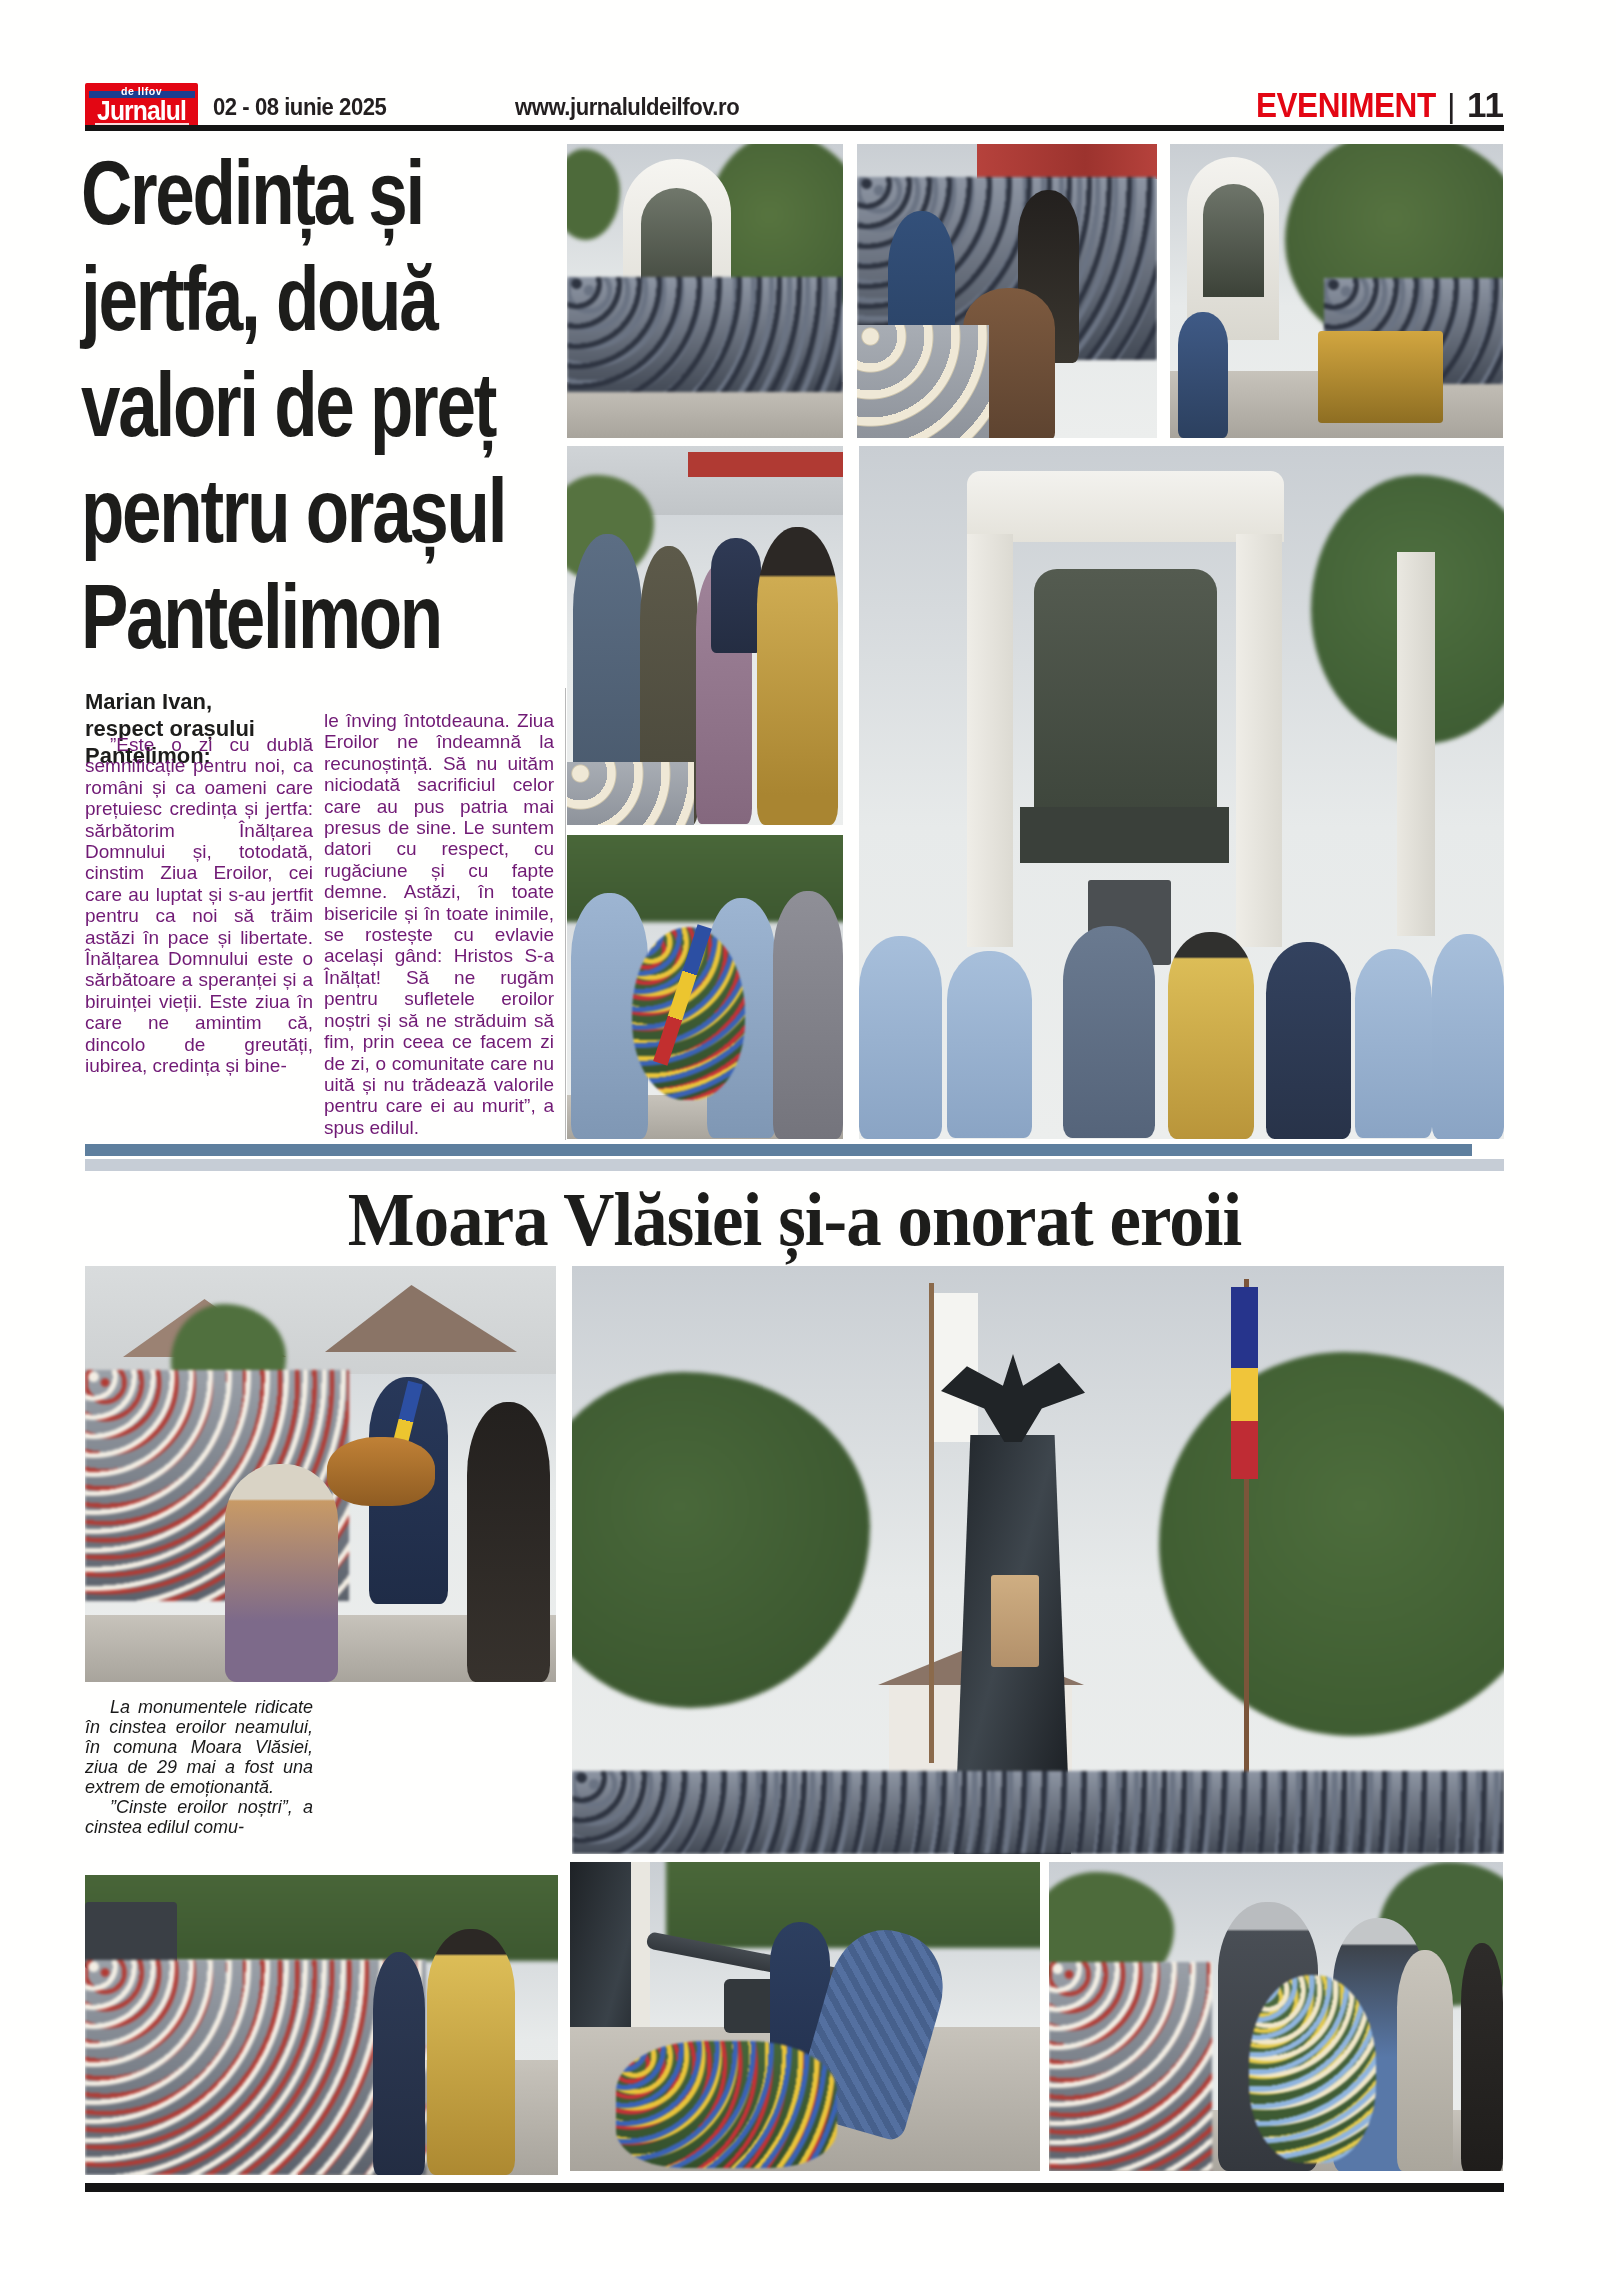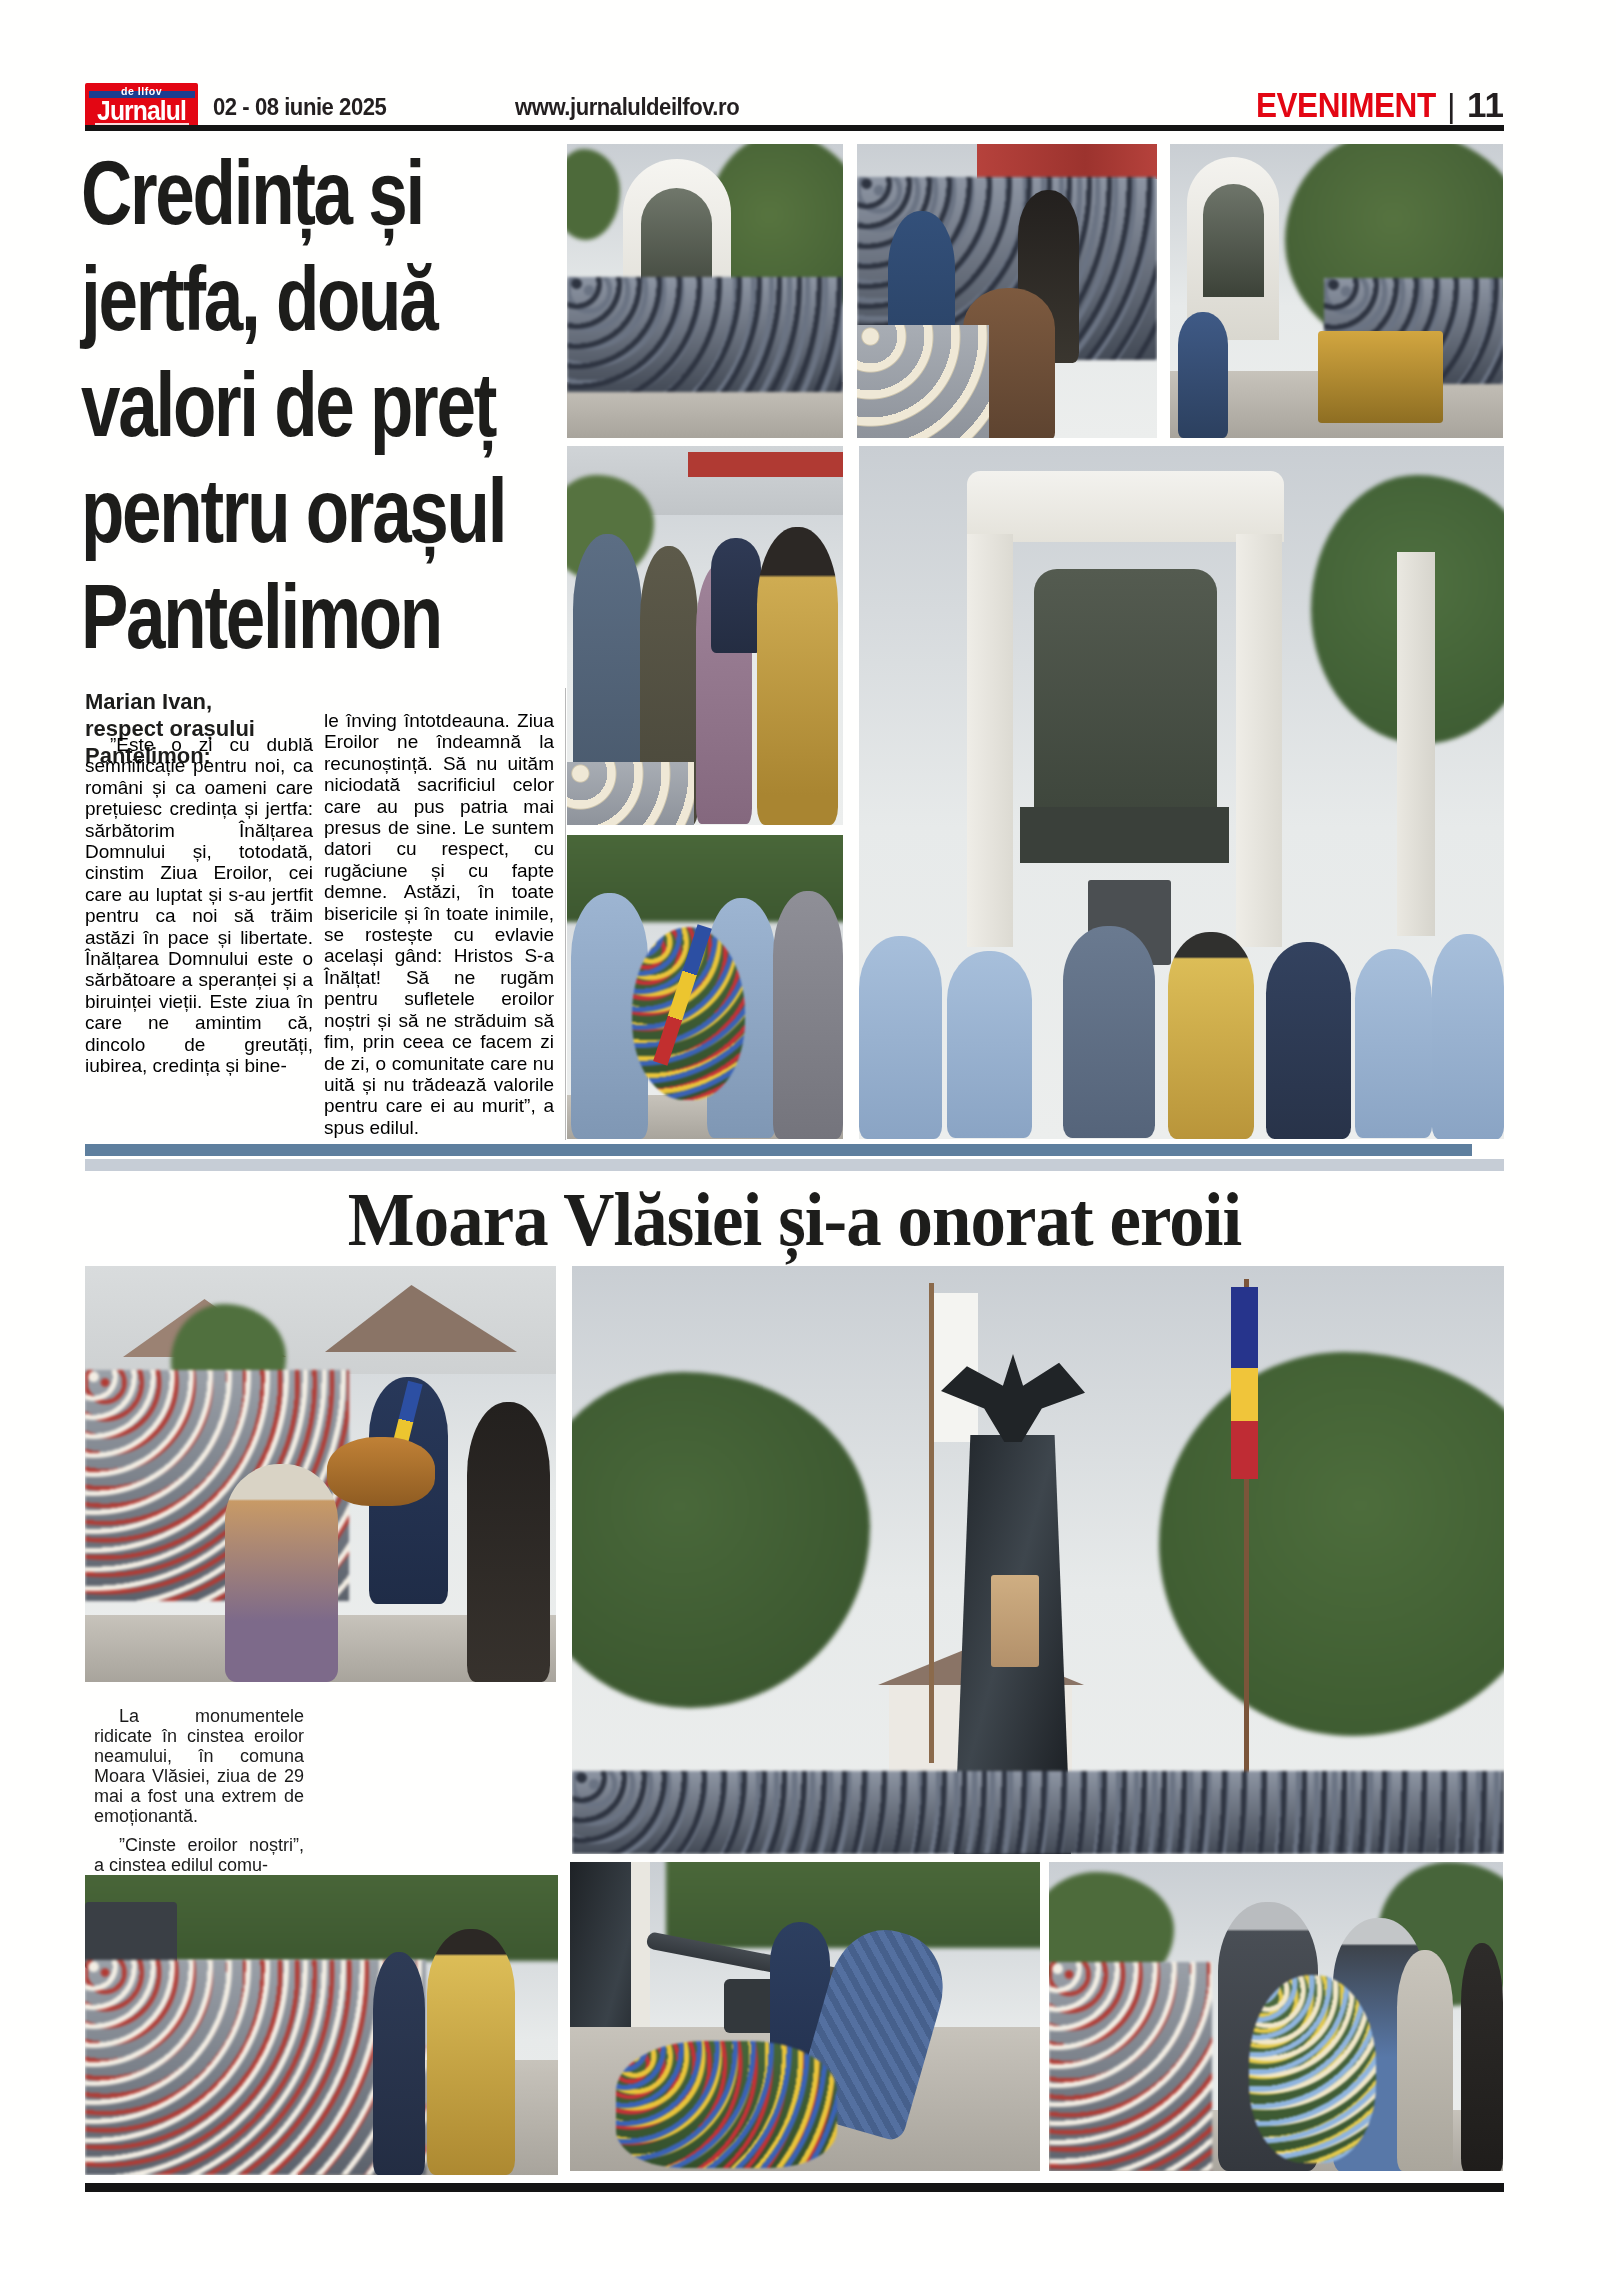--- a/index.html
+++ b/index.html
@@ -14,33 +14,33 @@
   .hdr-date{position:absolute;left:213px;top:93px;font-size:24px;font-weight:700;letter-spacing:-0.5px;transform:scaleX(.92);transform-origin:0 0;}
   .hdr-site{position:absolute;left:515px;top:93px;font-size:24px;font-weight:700;letter-spacing:-0.5px;transform:scaleX(.92);transform-origin:0 0;}
   .hdr-right{position:absolute;right:113px;top:85px;display:flex;align-items:baseline;gap:11.5px;}
   .hdr-section{color:#e30613;font-size:35px;font-weight:800;letter-spacing:-0.5px;transform:scaleX(.9);transform-origin:100% 0;}
   .hdr-pipe{color:#231f20;font-size:33px;font-weight:300;}
   .hdr-num{color:#231f20;font-size:35px;font-weight:800;}
   .hdr-rule{position:absolute;left:85px;top:125px;width:1419px;height:5.8px;background:#141414;}
   
   .h1{position:absolute;left:81px;top:140px;font-size:91px;line-height:106px;font-weight:800;letter-spacing:-2.9px;transform:scaleX(.78);transform-origin:0 0;white-space:nowrap;color:#1d1d1b;}
   .byline{position:absolute;left:85px;top:688px;font-size:22px;line-height:27px;font-weight:700;white-space:pre-line;color:#1d1d1b;}
-  .bodytxt{position:absolute;font-size:19px;line-height:21.4px;text-align:justify;color:#000000;}
+  .bodytxt{position:absolute;font-size:19px;line-height:21.4px;text-align:justify;color:#701a75;}
   .bodytxt p{margin:0;text-indent:25px;}
   .col1a{left:85px;top:734px;width:228px;}
   .col2a{left:324px;top:710px;width:230px;}
   .col2a p{text-indent:0;}
   .vrule{position:absolute;left:565px;top:688px;width:1px;height:452px;background:#b8b8b8;}
   
   .div-dark{position:absolute;left:85px;top:1144px;width:1387px;height:11.5px;background:#5e7f9e;}
   .div-light{position:absolute;left:85px;top:1159px;width:1419px;height:11.5px;background:#c6cdd6;}
   .h2{position:absolute;left:85px;top:1178px;width:1419px;text-align:center;font-family:"Liberation Serif",serif;font-size:77px;line-height:83px;font-weight:700;letter-spacing:-1px;transform:scaleX(.92);transform-origin:50% 0;color:#1d1d1b;}
   
   .bodytxt2{position:absolute;font-size:18px;line-height:20px;text-align:justify;color:#1a1a1a;}
-  .bodytxt2 p{margin:9px;text-indent:25px;}
+  .bodytxt2 p{margin:0;text-indent:25px;font-style:italic;}
   .col1b{left:85px;top:1697px;width:228px;}
   .col2b{left:324px;top:1697px;width:230px;}
   .col2b p{text-indent:0;}
   .ftr-rule{position:absolute;left:85px;top:2183px;width:1419px;height:8.6px;background:#141414;}
   
   .ph{position:absolute;overflow:hidden;background:linear-gradient(180deg,#c9ced3 0%,#e7eaea 55%,#eceeed 100%);}
   .tree{border-radius:46% 54% 52% 48%/50% 46% 54% 50%;filter:blur(1.9px);}
   .crowd{background:
     repeating-radial-gradient(circle at 9.6px 6.7px,#2d3340 0 4.8px,transparent 5.8px 20px),
     repeating-radial-gradient(circle at 22px 13.4px,#6a7383 0 4.8px,transparent 5.8px 18px),

